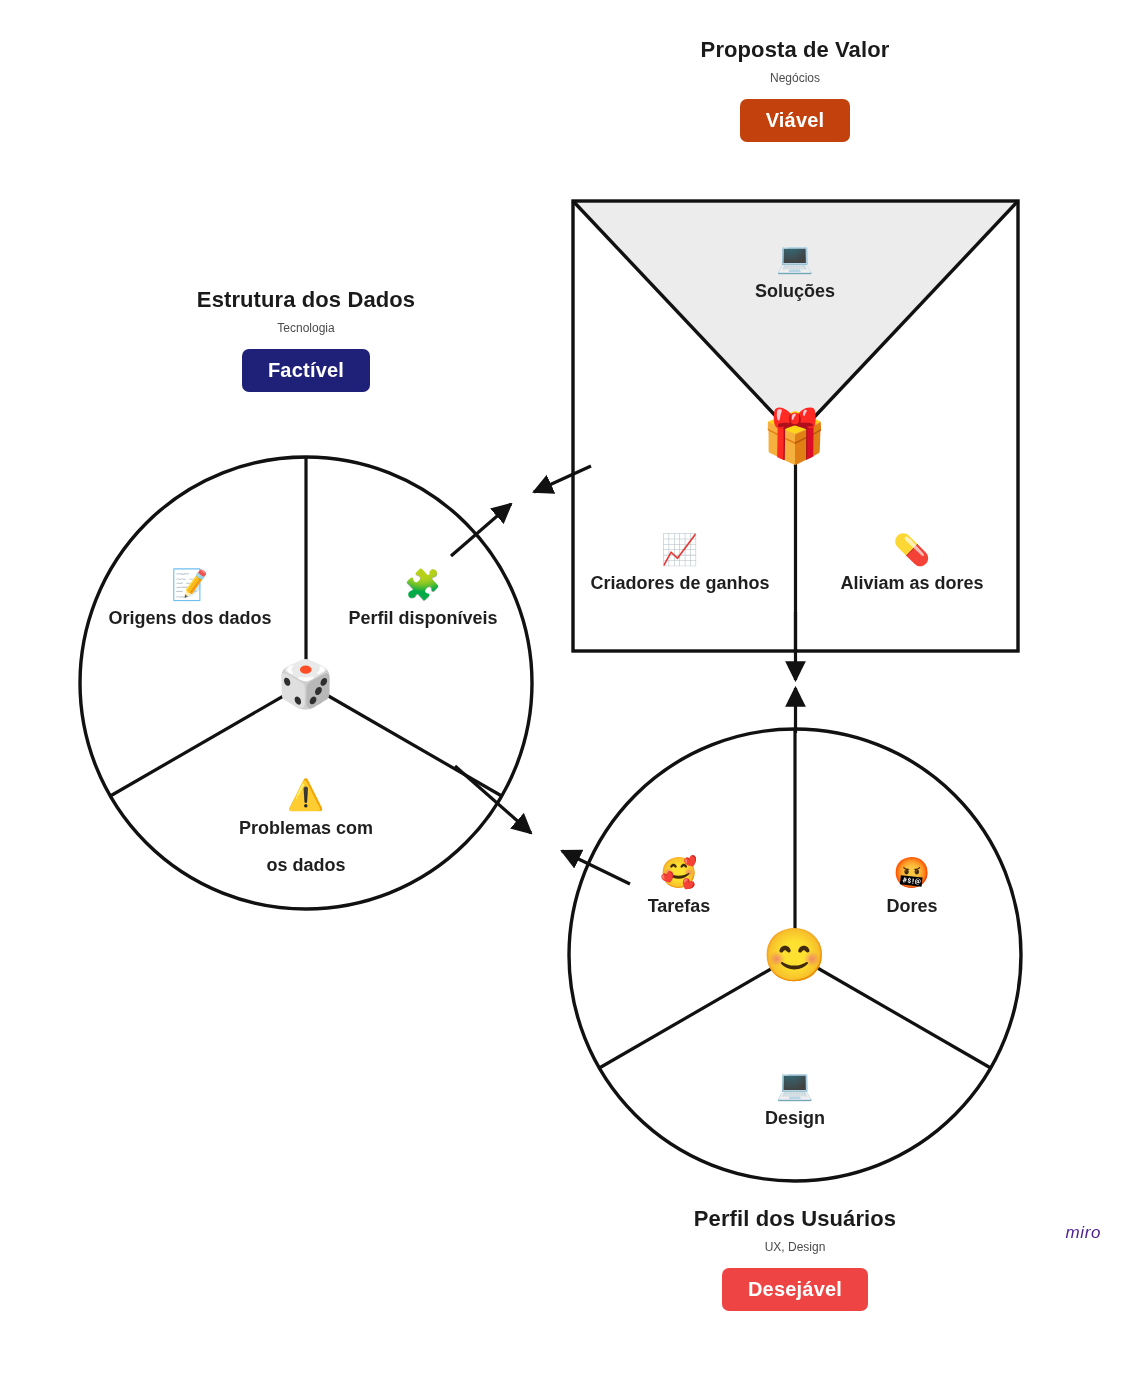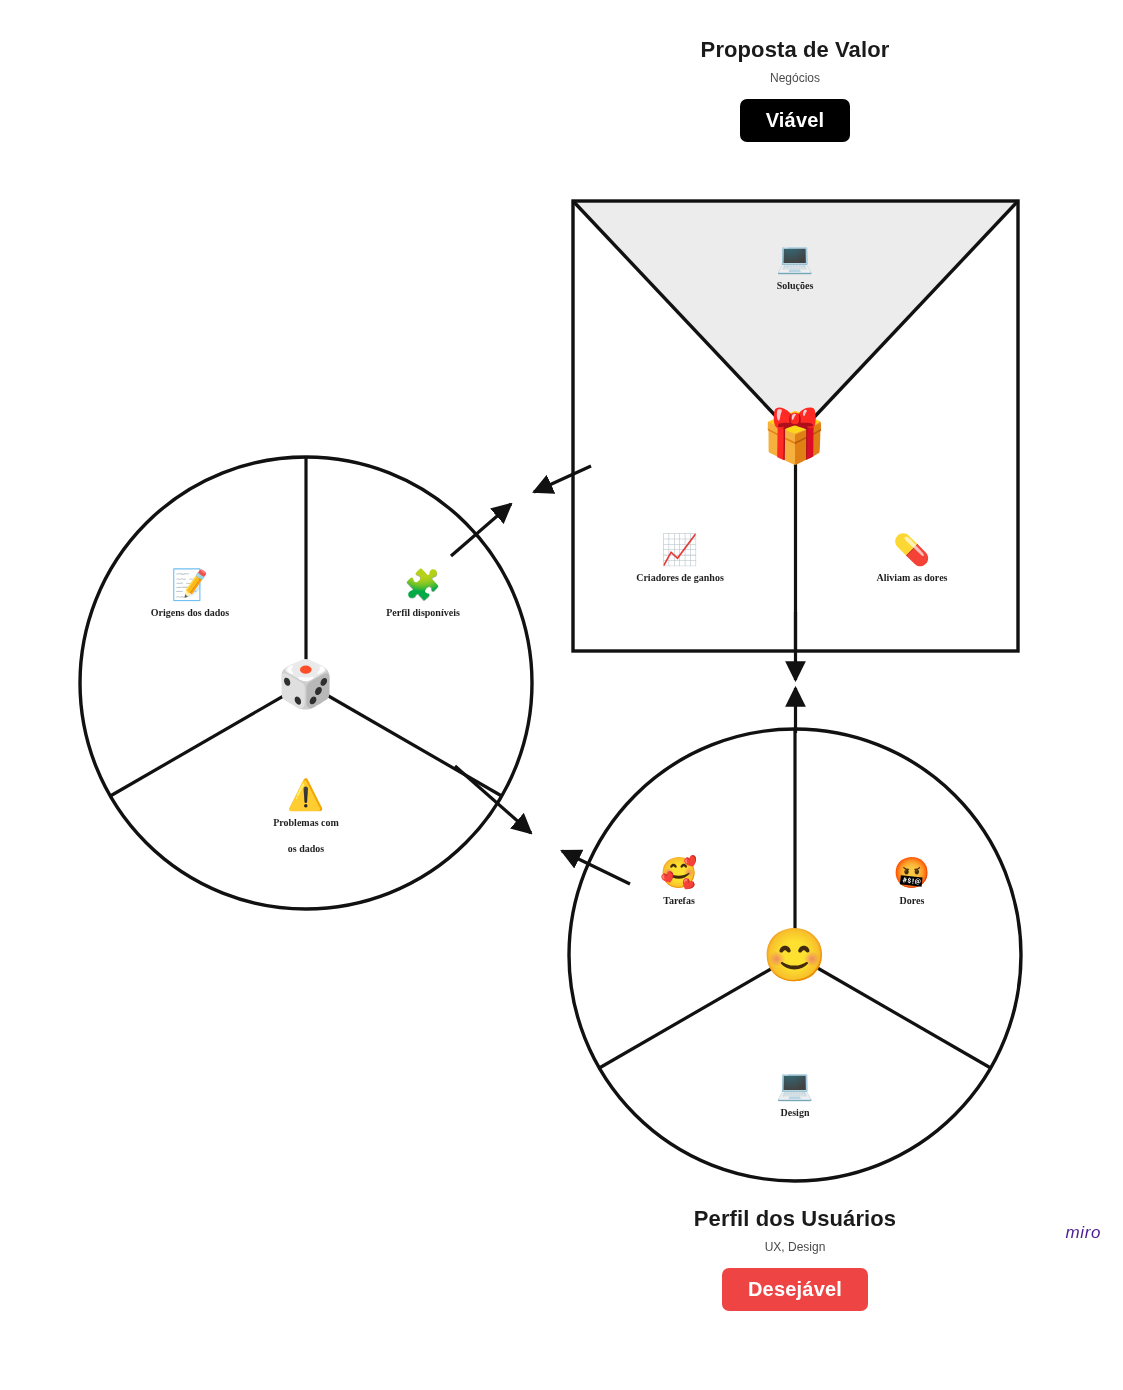--- a/index.html
+++ b/index.html
@@ -72,25 +72,24 @@
   }
   .node .glyph {
     font-size: 30px;
     line-height: 34px;
     display: block;
     height: 34px;
   }
   .node .caption {
     display: block;
     margin-top: 4px;
-    font-size: 10px;
+    font-size: 18px;
     font-weight: bold;
     color: #1f1f1f;
     line-height: 1.38;
-    font-family: Liberation Serif, serif;
   }
   .center-emoji {
     position: absolute;
     width: 80px;
     margin-left: -40px;
     margin-top: -40px;
     height: 80px;
     line-height: 80px;
     text-align: center;
     font-size: 52px;
@@ -155,23 +154,28 @@
 
     <g>
       <line x1="455" y1="766" x2="531" y2="833" stroke="#111111" stroke-width="3.2" marker-end="url(#arrowhead)"></line>
       <line x1="630" y1="884" x2="562" y2="851" stroke="#111111" stroke-width="3.2" marker-end="url(#arrowhead)"></line>
     </g>
   </svg>
 
   <div class="heading-block" id="head-value">
     <div class="heading-title">Proposta de Valor</div>
     <div class="heading-sub">Negócios</div>
-    <span class="badge" id="badge-value" style="background: #000000;">Viável</span>
-  </div>
-
+    <span class="badge" id="badge-value" style="background: #c2410c;">Viável</span>
+  </div>
+
+  <div class="heading-block" id="head-data">
+    <div class="heading-title">Estrutura dos Dados</div>
+    <div class="heading-sub">Tecnologia</div>
+    <span class="badge" id="badge-data" style="background: rgb(31, 33, 121);">Factível</span>
+  </div>
 
   <div class="heading-block" id="head-profile">
     <div class="heading-title">Perfil dos Usuários</div>
     <div class="heading-sub">UX, Design</div>
     <span class="badge" id="badge-profile" style="background: #ef4444;">Desejável</span>
   </div>
 
   <div class="node" style="left:795px; top:241px;">
     <span class="glyph">💻</span>
     <span class="caption">Soluções</span>

